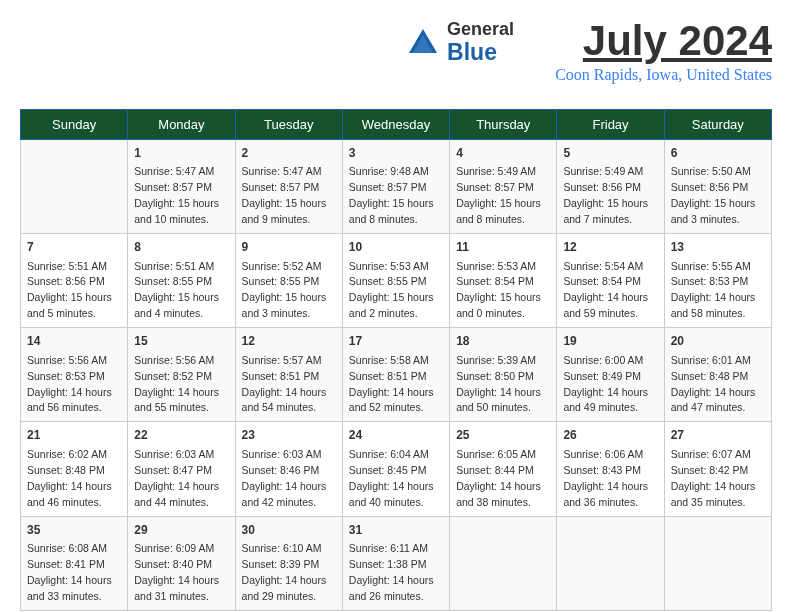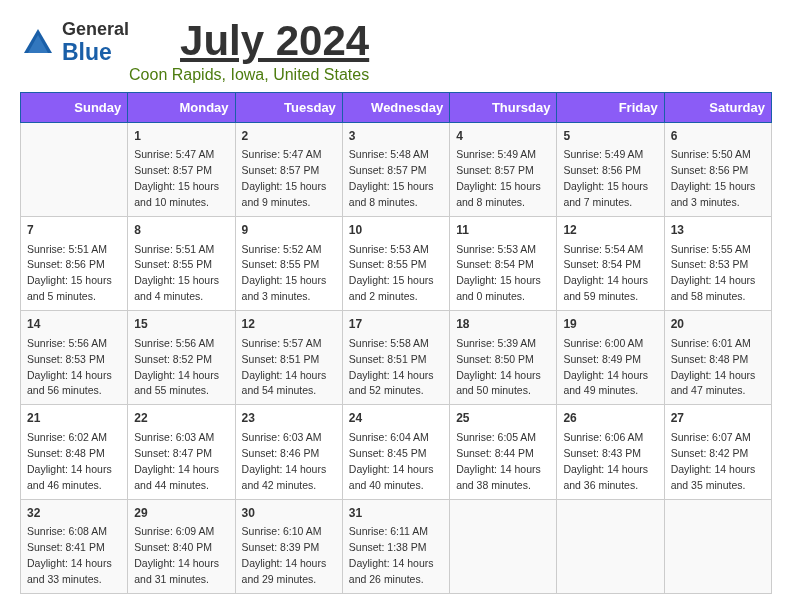--- a/index.html
+++ b/index.html
@@ -5,23 +5,24 @@
     * { box-sizing: border-box; margin: 0; padding: 0; }
     body {
       font-family: Arial, sans-serif;
       background: #fff;
       width: 792px;
       min-height: 612px;
       padding: 20px;
     }
     .header-area {
       display: flex;
-      justify-content: flex-start;
+      justify-content: flex-end;
       align-items: flex-start;
-      margin-bottom: 8px;
+      margin-bottom: 25px;
+      gap: 41px;
     }
     .logo {
       display: flex;
       align-items: center;
       gap: 6px;
     }
     .logo-text {
       display: flex;
       flex-direction: column;
       line-height: 1.1;
@@ -45,35 +46,36 @@
     }
     .main-title {
       font-size: 42px;
       font-weight: bold;
       color: #333;
       line-height: 1;
       text-decoration: underline;
     }
     .subtitle {
       font-size: 16px;
-      color: #4d7c0f;
+      color: #3b82f6;
       margin-top: 4px;
+      font-family: Liberation Serif, serif;
     }
     .calendar {
       width: 100%;
       border-collapse: collapse;
       font-size: 11px;
     }
     .calendar thead th {
-      background-color: #8b5cf6;
+      background-color: #14532d;
       color: #fff;
       padding: 7px 6px;
-      text-align: right;
+      text-align: center;
       font-size: 13px;
-      font-weight: bold;
+      font-weight: normal;
       border: 1px solid #1a5fa8;
     }
     .calendar tbody td {
       border: 1px solid #ccc;
       padding: 5px 6px;
       vertical-align: top;
       width: calc(100% / 7);
       min-height: 80px;
       color: #333;
       line-height: 1.45;
@@ -140,21 +142,21 @@
         <span class="day-info">Daylight: 15 hours and 10 minutes.</span>
       </td>
         <td>
         <span class="day-number">2</span>
         <span class="day-info">Sunrise: 5:47 AM</span><br>
         <span class="day-info">Sunset: 8:57 PM</span><br>
         <span class="day-info">Daylight: 15 hours and 9 minutes.</span>
       </td>
         <td>
         <span class="day-number">3</span>
-        <span class="day-info">Sunrise: 5:48 AM</span><br>
+        <span class="day-info">Sunrise: 9:48 AM</span><br>
         <span class="day-info">Sunset: 8:57 PM</span><br>
         <span class="day-info">Daylight: 15 hours and 8 minutes.</span>
       </td>
         <td>
         <span class="day-number">4</span>
         <span class="day-info">Sunrise: 5:49 AM</span><br>
         <span class="day-info">Sunset: 8:57 PM</span><br>
         <span class="day-info">Daylight: 15 hours and 8 minutes.</span>
       </td>
         <td>
@@ -297,21 +299,21 @@
       </td>
         <td>
         <span class="day-number">27</span>
         <span class="day-info">Sunrise: 6:07 AM</span><br>
         <span class="day-info">Sunset: 8:42 PM</span><br>
         <span class="day-info">Daylight: 14 hours and 35 minutes.</span>
       </td>
       </tr>
       <tr>
         <td>
-        <span class="day-number">32</span>
+        <span class="day-number">35</span>
         <span class="day-info">Sunrise: 6:08 AM</span><br>
         <span class="day-info">Sunset: 8:41 PM</span><br>
         <span class="day-info">Daylight: 14 hours and 33 minutes.</span>
       </td>
         <td>
         <span class="day-number">29</span>
         <span class="day-info">Sunrise: 6:09 AM</span><br>
         <span class="day-info">Sunset: 8:40 PM</span><br>
         <span class="day-info">Daylight: 14 hours and 31 minutes.</span>
       </td>

